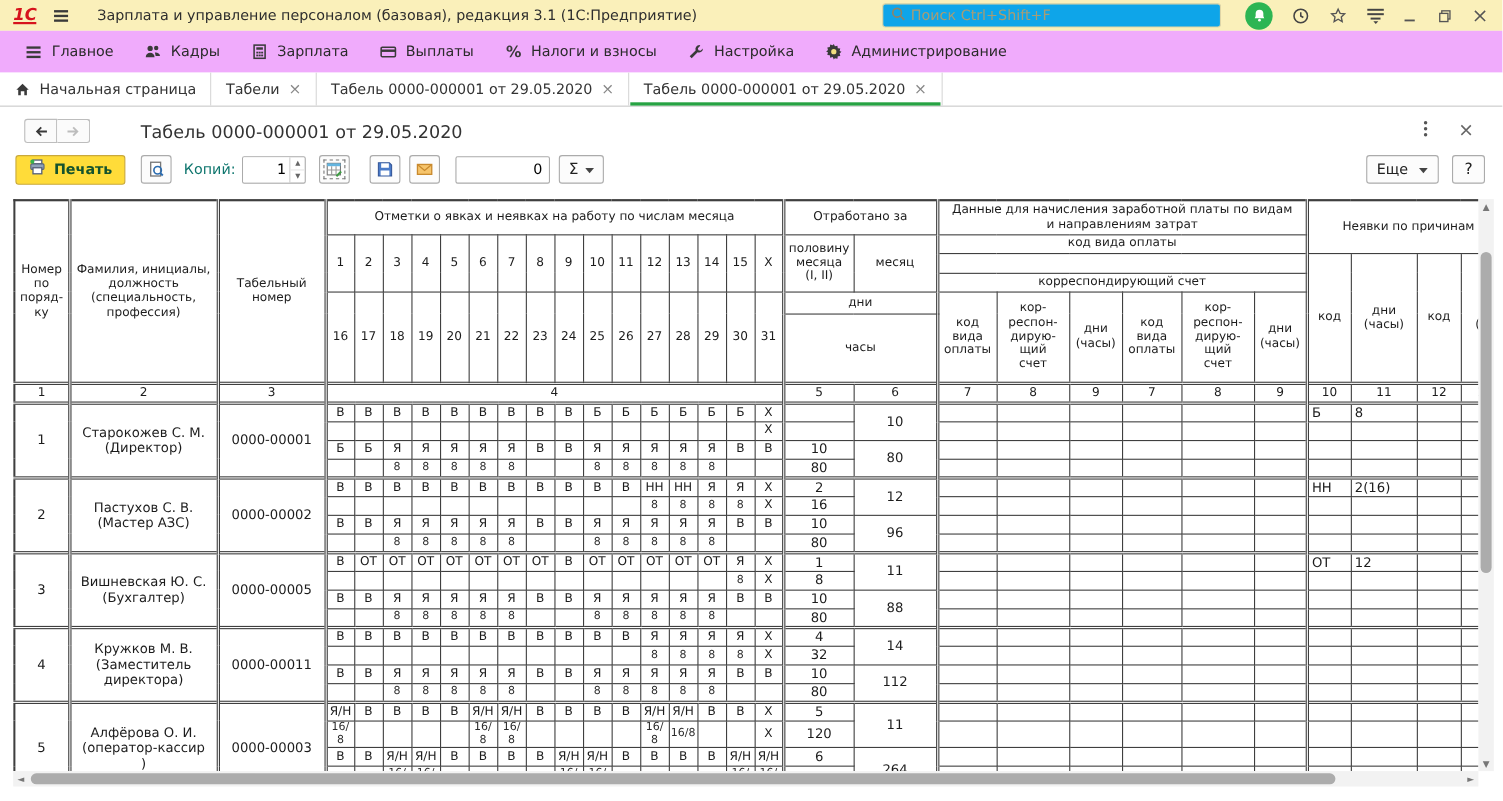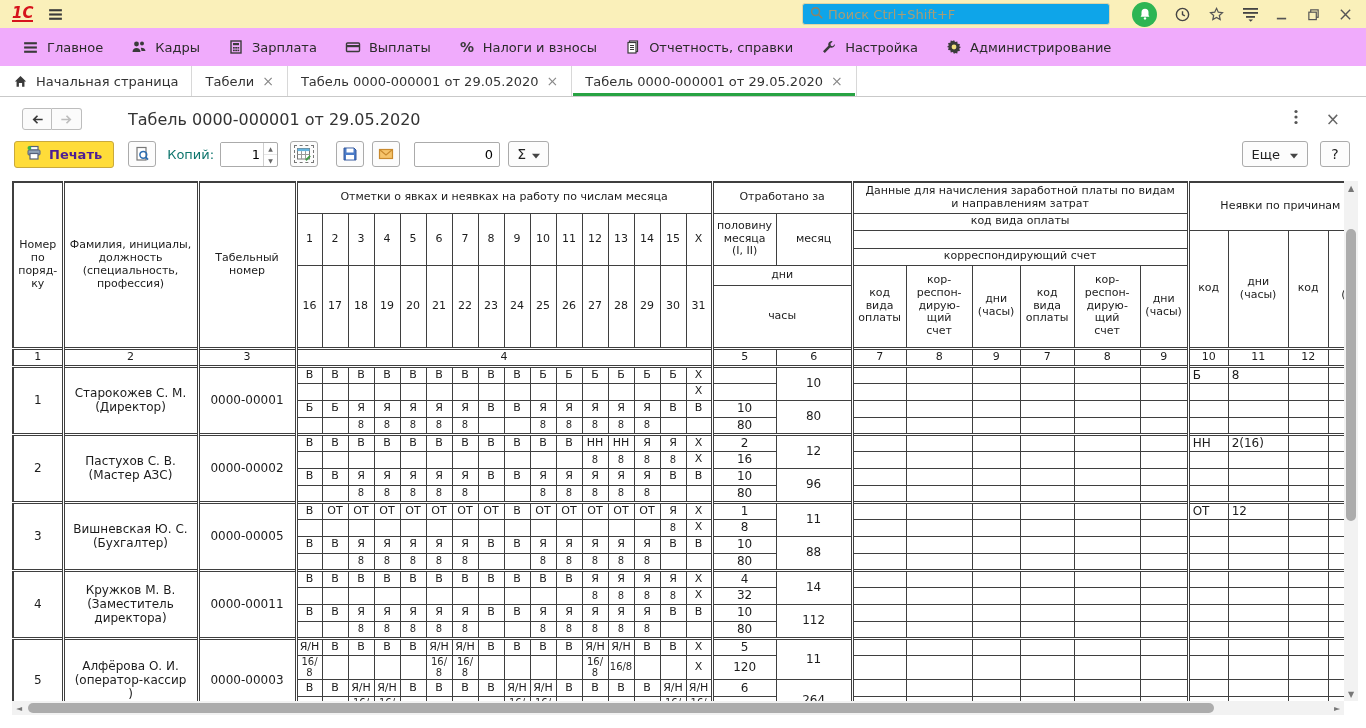--- a/index.html
+++ b/index.html
@@ -32,21 +32,21 @@
 .navrow{height:36px;display:flex;align-items:center;padding:0 22px;margin-top:4px}
 .histgrp{display:flex}
 .histbtn{width:30px;height:22px;background:#FBFBFB;border:1px solid #BDBDBD;display:flex;align-items:center;justify-content:center;cursor:pointer}
 .histbtn:first-child{border-radius:3px 0 0 3px}
 .histbtn:last-child{border-radius:0 3px 3px 0;border-left:none}
 .doc-title{margin-left:46px;font-size:16px;color:#333}
 .nav-right{margin-left:auto;display:flex;align-items:center;gap:28px;padding-right:4px}
 .doc-x{font-size:17px;color:#666;cursor:pointer;line-height:14px}
 .toolbar{display:flex;align-items:center;padding:2px 16px 6px 14px;height:38px}
 button{font-family:inherit;cursor:pointer}
-.printbtn{height:27px;display:flex;align-items:center;gap:7px;background:#FFDC39;border:1px solid #C9A93C;border-radius:3px;padding:0 11px;font-size:13px;font-weight:bold;color:#4c1d95}
+.printbtn{height:27px;display:flex;align-items:center;gap:7px;background:#FFDC39;border:1px solid #C9A93C;border-radius:3px;padding:0 11px;font-size:13px;font-weight:bold;color:#14532d}
 .icbtn{width:28px;height:26px;border:1px solid #ABABAB;border-radius:3px;background:#FCFCFC;display:flex;align-items:center;justify-content:center}
 .icbtn.focus{outline:1px dashed #777;outline-offset:-5px}
 .copies-label{margin-left:11px;font-size:13px;color:#0f766e}
 .spinner{margin-left:6px;display:flex;height:25px;border:1px solid #ABABAB;border-radius:2px;background:#fff;overflow:hidden}
 .spin-input{width:42px;border:none;outline:none;text-align:right;font-size:13px;padding-right:3px;font-family:inherit}
 .spin-btns{width:14px;display:flex;flex-direction:column;border-left:1px solid #CFCFCF}
 .sb{flex:1;font-size:6px;color:#666;display:flex;align-items:center;justify-content:center;cursor:pointer}
 .sb:first-child{border-bottom:1px solid #E6E6E6}
 .zoom-input{margin-left:14px;width:86px;height:25px;border:1px solid #ABABAB;border-radius:2px;text-align:right;font-size:13px;padding-right:6px;outline:none;font-family:inherit}
 .sigbtn{margin-left:8px;height:26px;border:1px solid #ABABAB;border-radius:3px;background:#FCFCFC;display:flex;align-items:center;gap:6px;padding:0 8px;font-size:14px;color:#222}
@@ -82,20 +82,21 @@
   <span class="logo">1С</span>
   <span class="tb-burger">
       <svg viewBox="0 0 16 16" width="17" height="17">
         <g fill="#3a3a3a">
           <rect x="2" y="3" width="12" height="2"></rect>
           <rect x="2" y="7" width="12" height="2"></rect>
           <rect x="2" y="11" width="12" height="2"></rect>
         </g>
       </svg>
     </span>
+  <span class="app-title">Зарплата и управление персоналом (базовая), редакция 3.1  (1С:Предприятие)</span>
   <span class="tb-sp"></span>
   <div class="searchbox">
     <span><svg viewBox="0 0 16 16" width="15" height="15">
           <circle cx="7" cy="7" r="4.2" fill="none" stroke="#8d8468" stroke-width="1.6"></circle>
           <line x1="10.2" y1="10.2" x2="14" y2="14" stroke="#8d8468" stroke-width="1.6"></line>
         </svg></span>
     <input placeholder="Поиск Ctrl+Shift+F" style="">
   </div>
   <span class="bell">
       <svg viewBox="0 0 16 16" width="14" height="14" fill="#fff">
@@ -193,34 +194,20 @@
         </span>
         <span>Выплаты</span>
       </div>
       <div class="menu-item">
         <span class="mi-icon">
           <svg viewBox="0 0 16 16" width="16" height="16">
             <text x="1" y="13" font-size="14" font-weight="bold" fill="#3a3a3a">%</text>
           </svg>
         </span>
         <span>Налоги и взносы</span>
-      </div>
-      <div class="menu-item">
-        <span class="mi-icon">
-          <svg viewBox="0 0 16 16" width="16" height="16">
-            <rect x="4.5" y="2" width="8" height="10.5" fill="#fff" stroke="#3a3a3a" stroke-width="1.2"></rect>
-            <rect x="3" y="3.5" width="8" height="10.5" fill="#fff" stroke="#3a3a3a" stroke-width="1.2"></rect>
-            <g stroke="#3a3a3a" stroke-width="1">
-              <line x1="5" y1="6.5" x2="9" y2="6.5"></line>
-              <line x1="5" y1="8.5" x2="9" y2="8.5"></line>
-              <line x1="5" y1="10.5" x2="9" y2="10.5"></line>
-            </g>
-          </svg>
-        </span>
-        <span>Отчетность, справки</span>
       </div>
       <div class="menu-item">
         <span class="mi-icon">
           <svg viewBox="0 0 16 16" width="16" height="16" fill="#3a3a3a">
             <path d="M10.8 2a3.6 3.6 0 0 0-3.4 4.8L2 12.2 3.8 14l5.4-5.4A3.6 3.6 0 0 0 14 5l-2.2 2.2-1.9-.5-.5-1.9L11.6 2.6A3.6 3.6 0 0 0 10.8 2z"></path>
           </svg>
         </span>
         <span>Настройка</span>
       </div>
       <div class="menu-item">

